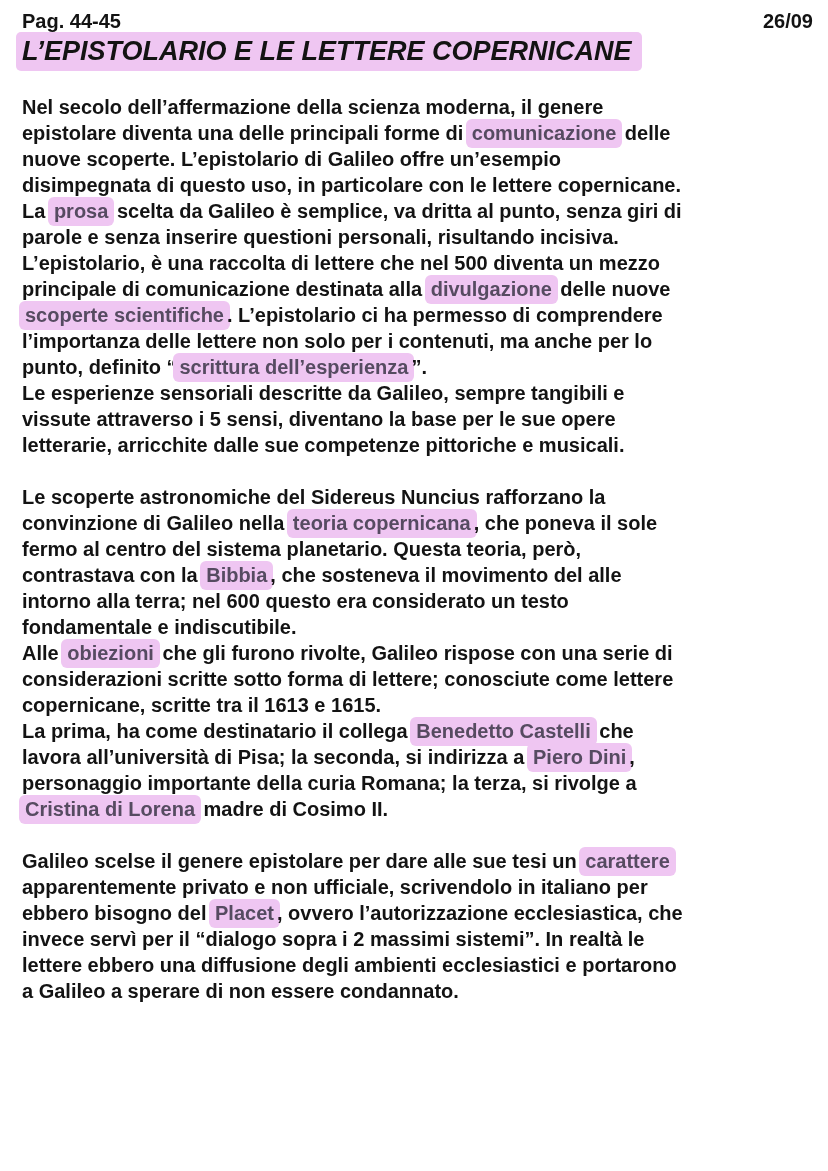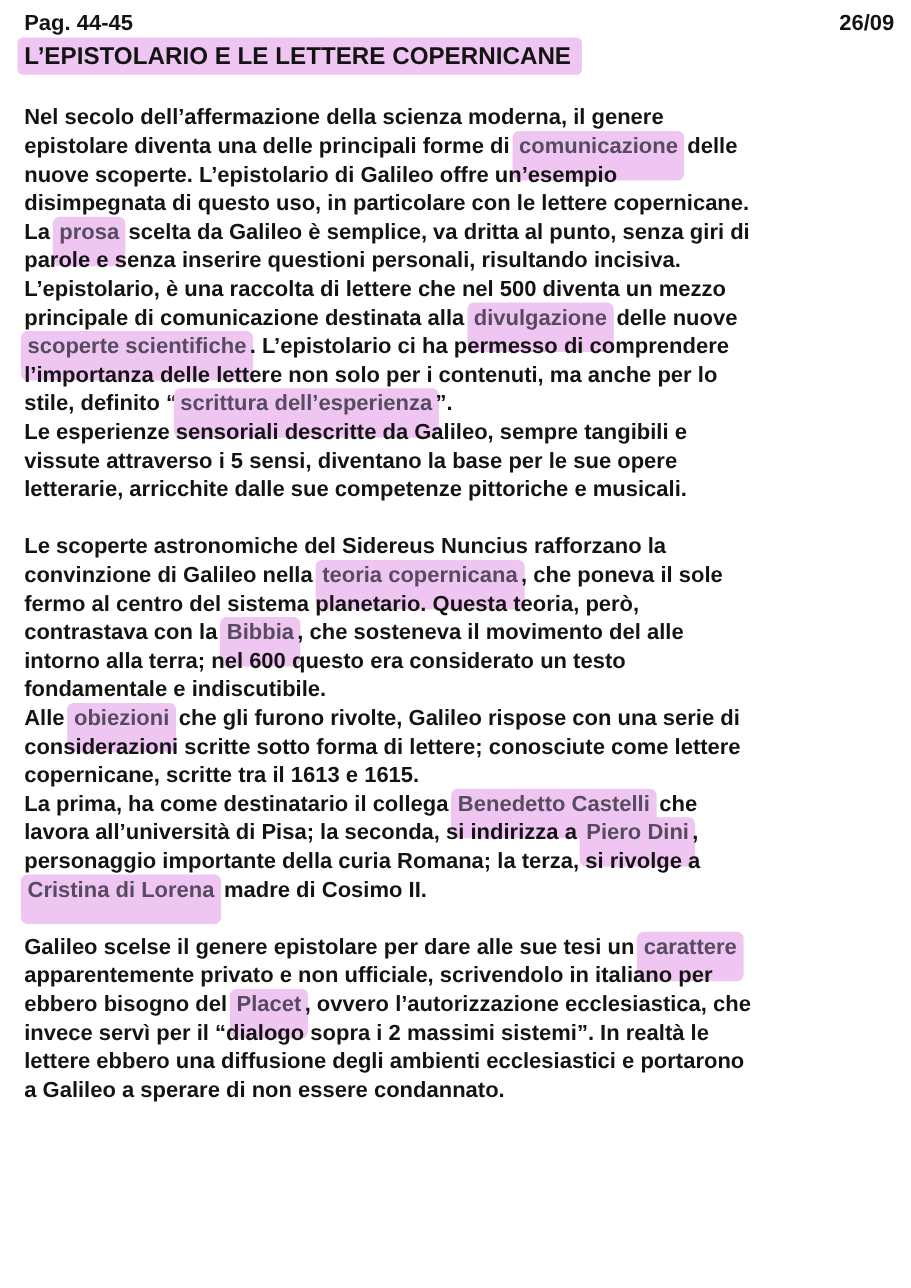--- a/index.html
+++ b/index.html
@@ -17,28 +17,29 @@
   .header {
     display: flex;
     justify-content: space-between;
     align-items: baseline;
     padding: 9px 15px 0 22px;
     font-size: 20px;
     line-height: 24px;
   }
   .title-row {
     margin: 3px 0 0 22px;
-    font-size: 22px;
+    font-size: 27px;
     line-height: 30px;
     white-space: nowrap;
+    font-style: italic;
   }
   .hl {
     background: var(--hl, #efc6f2);
     border-radius: 6px;
-    padding: 3px 6px 20px 6px;
+    padding: 3px 6px 4px 6px;
     margin: 0 -3px;
     color: var(--hltext, #564b61);
   }
   .title-hl {
     color: var(--text, #131313);
     margin-left: -6px;
     padding: 4px 10px 5px 6px;
     border-radius: 5px;
   }
   .content {
@@ -68,21 +69,21 @@
         <div class="line"><span>Nel secolo dell’affermazione della scienza moderna, il genere</span></div>
         <div class="line"><span>epistolare diventa una delle principali forme di </span><span class="hl">comunicazione</span><span> delle</span></div>
         <div class="line"><span>nuove scoperte. L’epistolario di Galileo offre un’esempio</span></div>
         <div class="line"><span>disimpegnata di questo uso, in particolare con le lettere copernicane.</span></div>
         <div class="line"><span>La </span><span class="hl">prosa</span><span> scelta da Galileo è semplice, va dritta al punto, senza giri di</span></div>
         <div class="line"><span>parole e senza inserire questioni personali, risultando incisiva.</span></div>
         <div class="line"><span>L’epistolario, è una raccolta di lettere che nel 500 diventa un mezzo</span></div>
         <div class="line"><span>principale di comunicazione destinata alla </span><span class="hl">divulgazione</span><span> delle nuove</span></div>
         <div class="line"><span class="hl">scoperte scientifiche</span><span>. L’epistolario ci ha permesso di comprendere</span></div>
         <div class="line"><span>l’importanza delle lettere non solo per i contenuti, ma anche per lo</span></div>
-        <div class="line"><span>stile, definito “</span><span class="hl">scrittura dell’esperienza</span><span>”.</span></div>
+        <div class="line"><span>punto, definito “</span><span class="hl">scrittura dell’esperienza</span><span>”.</span></div>
         <div class="line"><span>Le esperienze sensoriali descritte da Galileo, sempre tangibili e</span></div>
         <div class="line"><span>vissute attraverso i 5 sensi, diventano la base per le sue opere</span></div>
         <div class="line"><span>letterarie, arricchite dalle sue competenze pittoriche e musicali.</span></div>
       </div>
       <div class="para">
         <div class="line"><span>Le scoperte astronomiche del Sidereus Nuncius rafforzano la</span></div>
         <div class="line"><span>convinzione di Galileo nella </span><span class="hl">teoria copernicana</span><span>, che poneva il sole</span></div>
         <div class="line"><span>fermo al centro del sistema planetario. Questa teoria, però,</span></div>
         <div class="line"><span>contrastava con la </span><span class="hl">Bibbia</span><span>, che sosteneva il movimento del alle</span></div>
         <div class="line"><span>intorno alla terra; nel 600 questo era considerato un testo</span></div>

